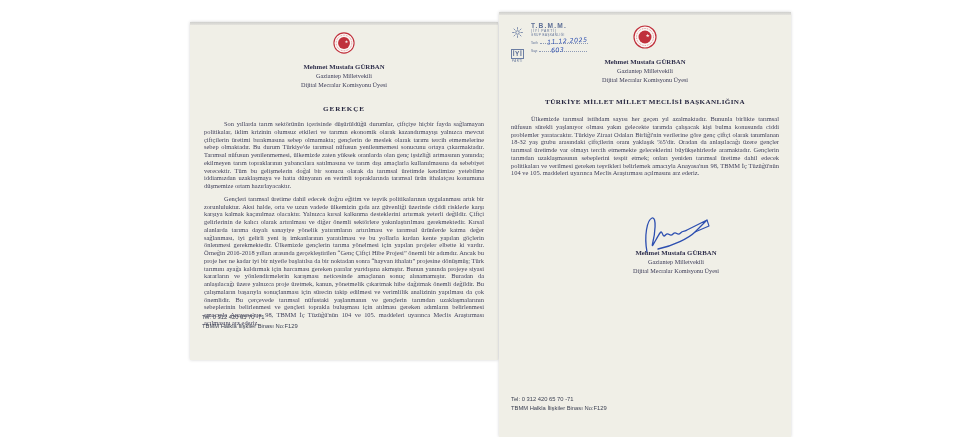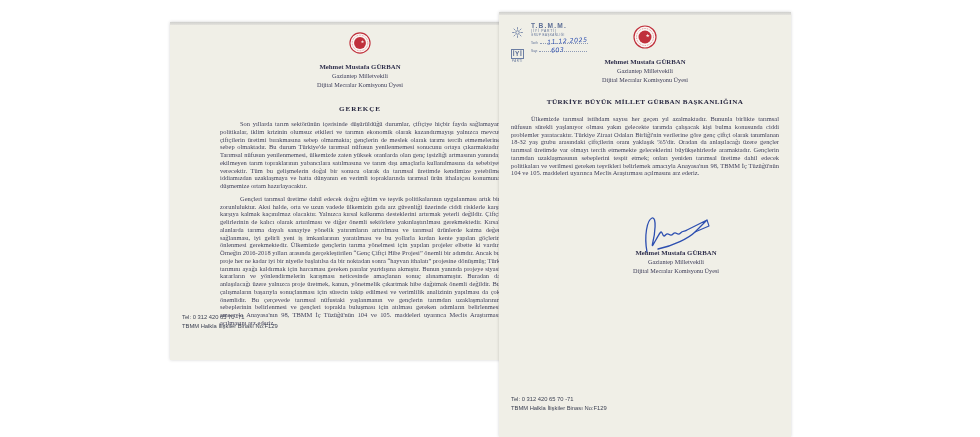--- a/index.html
+++ b/index.html
@@ -1,21 +1,21 @@
 <!DOCTYPE html>
 <html><head>
 <meta charset="utf-8">
 <style>
   html,body{margin:0;padding:0;background:#ffffff;}
   .canvas{position:relative;width:980px;height:437px;background:#ffffff;overflow:hidden;
           font-family:"Liberation Serif", serif;}
   .page{position:absolute;background:#f0efe7;box-shadow:0 0 3px rgba(0,0,0,.18);}
   .page::before{content:"";position:absolute;left:0;top:0;right:0;height:3px;
           background:linear-gradient(#cfcfcd,#e4e3dd);}
-  .page-left{left:170px;top:22px;width:308px;height:338px;padding-left:36px;}
+  .page-left{left:190px;top:22px;width:308px;height:338px;}
   .page-right{left:499px;top:12px;width:292px;height:425px;}
 
   .seal-wrap{text-align:center;}
   .page-left .seal-wrap{padding-top:10px;}
   .page-right .seal-wrap{padding-top:13px;}
 
   .hdr{text-align:center;margin-top:4px;color:#32324e;}
   .hdr-name{font-weight:bold;font-size:6.8px;line-height:9px;}
   .hdr-line{font-size:6.2px;line-height:9px;color:#3c3c58;}
 
@@ -129,21 +129,21 @@
         <circle cx="24" cy="24" r="13" fill="#c0303c"></circle>
         <path d="M28 13 a11 11 0 1 0 0 22 a8.8 8.8 0 1 1 0 -22" fill="#f7eceb"></path>
         <path d="M31 21.4 l2.6 1.9 -1 -3 2.6 -1.9 -3.2 0 -1 -3 -1 3 -3.2 0 2.6 1.9 -1 3 z" fill="#f7eceb" transform="translate(1.5 3.5) scale(0.9)"></path>
       </svg>
     </div>
     <div class="hdr">
       <div class="hdr-name">Mehmet Mustafa GÜRBAN</div>
       <div class="hdr-line">Gaziantep Milletvekili</div>
       <div class="hdr-line">Dijital Mecralar Komisyonu Üyesi</div>
     </div>
-    <h2 class="doc-heading">TÜRKİYE BÜYÜK MİLLET GÜRBAN BAŞKANLIĞINA</h2>
+    <h2 class="doc-heading">TÜRKİYE MİLLET MİLLET MECLİSİ BAŞKANLIĞINA</h2>
     <p class="body-text">Ülkemizde tarımsal istihdam sayısı her geçen yıl azalmaktadır. Bununla birlikte tarımsal nüfusun sürekli yaşlanıyor olması yakın gelecekte tarımda çalışacak kişi bulma konusunda ciddi problemler yaratacaktır. Türkiye Ziraat Odaları Birliği'nin verilerine göre genç çiftçi olarak tanımlanan 18-32 yaş grubu arasındaki çiftçilerin oranı yaklaşık %5'dir. Oradan da anlaşılacağı üzere gençler tarımsal üretimde var olmayı tercih etmemekte geleceklerini büyükşehirlerde aramaktadır. Gençlerin tarımdan uzaklaşmasının sebeplerini tespit etmek; onları yeniden tarımsal üretime dahil edecek politikaları ve verilmesi gereken teşvikleri belirlemek amacıyla Anayasa'nın 98, TBMM İç Tüzüğü'nün 104 ve 105. maddeleri uyarınca Meclis Araştırması açılmasını arz ederiz.</p>
 
     <div class="sig-area">
       <svg class="sig-svg" width="90" height="46" viewBox="0 0 90 46">
         <path d="M16 40 C13 24 16 8 21 6 C26 4.5 24 22 21.5 32 C20 38 26 25 29 21 C32 17 31 27 34.5 23 C38 19 38.5 26 42 22 C45.5 18 46 25 49.5 21 C52 18 54 20 56 18 L76 8 L64 20 C58 26 42 34 27 37" fill="none" stroke="#2d4fb0" stroke-width="1.3" stroke-linecap="round" stroke-linejoin="round"></path>
         <path d="M76 8 L78 14 L64 20" fill="none" stroke="#2d4fb0" stroke-width="1.1" stroke-linejoin="round"></path>
       </svg>
       <div class="sig-name">Mehmet Mustafa GÜRBAN</div>
       <div class="sig-line">Gaziantep Milletvekili</div>
       <div class="sig-line">Dijital Mecralar Komisyonu Üyesi</div>

